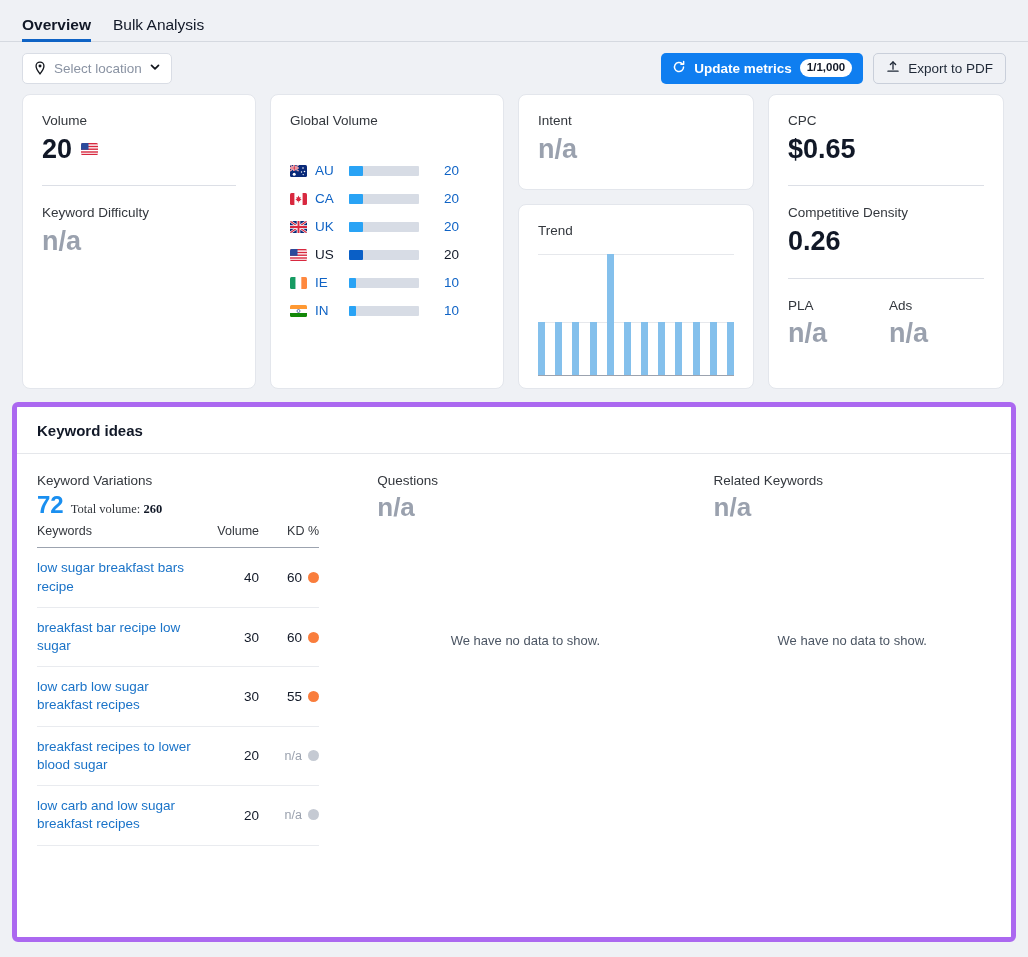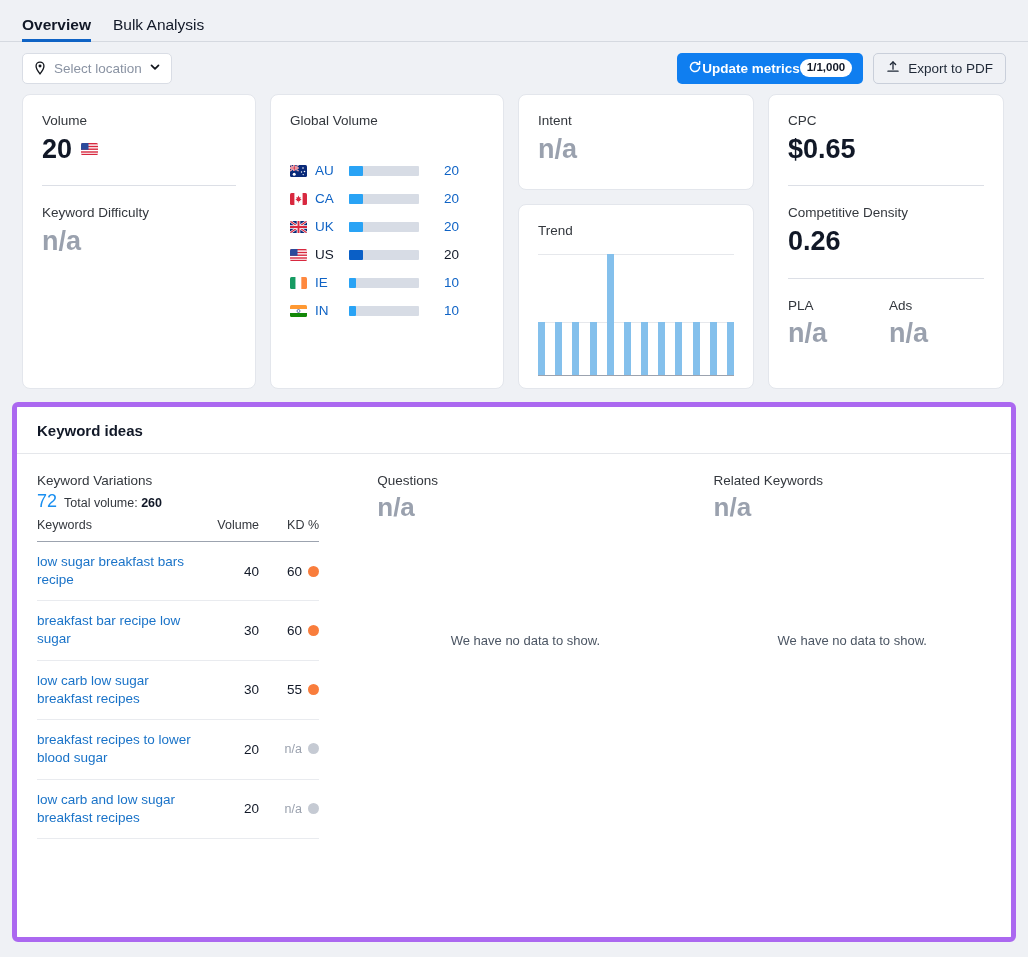--- a/index.html
+++ b/index.html
@@ -53,21 +53,21 @@
     background: #fff;
     border: 1px solid #d9dde5;
     border-radius: 5px;
     font-size: 13.5px;
     color: #8a93a3;
     cursor: pointer;
   }
   .loc-select .pin { display:flex; }
   .spacer { flex: 1; }
   .btn-update {
-    display: flex; align-items: center; gap: 0;
+    display: flex; align-items: center; gap: 8px;
     height: 31px;
     background: #0f7ef0;
     color: #fff;
     border: none;
     border-radius: 5px;
     padding: 0 11px;
     font-size: 13.5px;
     font-weight: 700;
     cursor: pointer;
     font-family: "Liberation Sans", sans-serif;
@@ -176,22 +176,22 @@
   .ki-cols { display: flex; padding: 0 0 0 0; }
   .ki-col { padding: 19px 20px 0; }
   .ki-col-1 { width: 343px; }
   .ki-col-2 { width: 339px; }
   .ki-col-3 { width: 320px; }
   .ki-title { font-size: 13.5px; color: #33373d; }
   .ki-big {
     margin-top: 4px;
     display: flex; align-items: baseline; gap: 7px;
   }
-  .ki-num { font-size: 18px; font-weight: 400; color: #1a8ff0; line-height: 1.1; }
-  .ki-total { font-size: 12.5px; color: #33373d; }
+  .ki-num { font-size: 24px; font-weight: 700; color: #1a8ff0; line-height: 1.1; }
+  .ki-total { font-size: 12.5px; color: #33373d; font-family: Liberation Serif, serif; }
   .ki-total b { font-weight: 700; color:#111827; }
   .ki-na { font-size: 26px; font-weight: 700; color: #9aa1ae; margin-top: 4px; }
   .ki-empty {
     text-align:center; font-size: 13px; color:#4b5563;
     margin-top: 110px;
   }
 
   
   .kw-table { width: 282px; margin-top: 6px; border-collapse: collapse; }
   .kw-table th {

